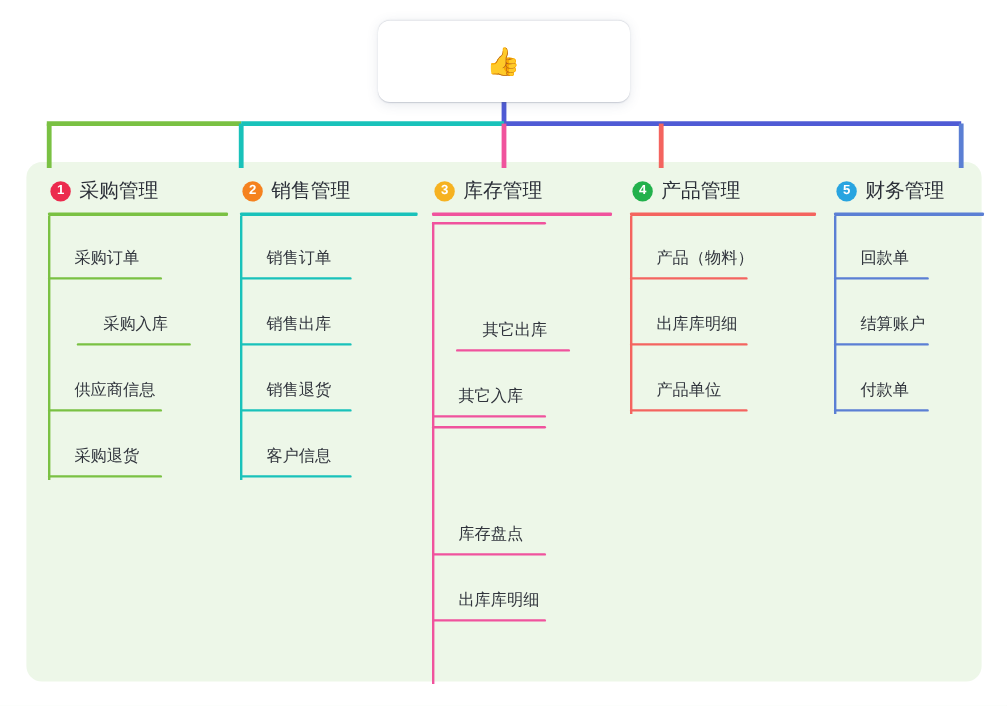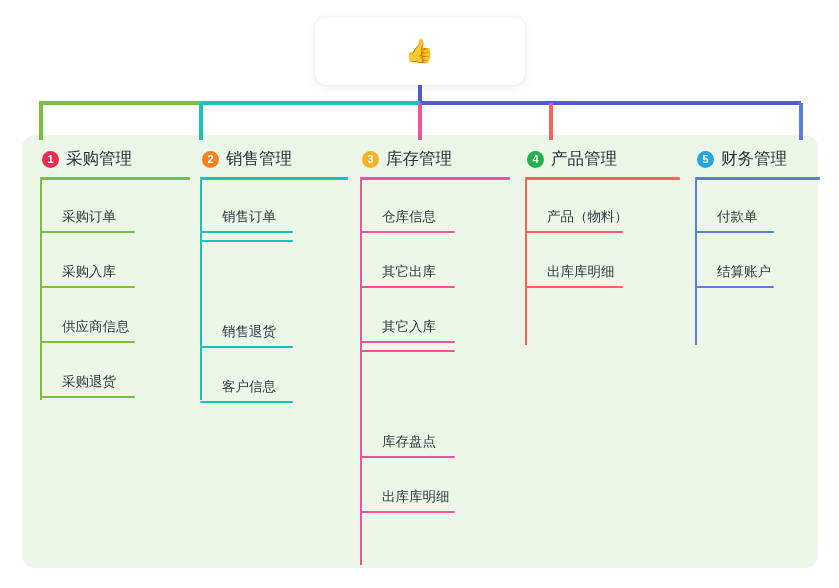--- a/index.html
+++ b/index.html
@@ -112,20 +112,21 @@
   .spine {
     position: absolute;
     left: 0;
     top: 0;
     width: 2px;
     bottom: 0;
   }
   .child {
     position: relative;
     box-sizing: border-box;
+    font-family: Liberation Mono, monospace;
   }
   .child-label {
     font-size: 13.5px;
     color: #31353d;
     white-space: nowrap;
     padding-left: 22px;
     padding-top: 28px;
     line-height: 18px;
   }
   .child-rule {
@@ -165,21 +166,21 @@
           <span class="badge" style="background: rgb(236, 43, 78);">1</span>
           <span class="col-title">采购管理</span>
         </div>
         <div class="head-rule" style="background: rgb(122, 193, 67); width: 150px;"></div>
         <div class="children">
           <div class="spine" style="background: rgb(122, 193, 67); height: 220px;"></div>
           <div class="child" style="height: 55px;">
             <div class="child-label">采购订单</div>
             <div class="child-rule" style="background: rgb(122, 193, 67); margin-left: 0px; width: 95px;"></div>
           </div>
-          <div class="child" style="height: 55px;">
+          <div class="child" style="height: 55px; margin-left: 24px;">
             <div class="child-label">采购入库</div>
             <div class="child-rule" style="background: rgb(122, 193, 67); margin-left: 0px; width: 95px;"></div>
           </div>
           <div class="child" style="height: 55px;">
             <div class="child-label">供应商信息</div>
             <div class="child-rule" style="background: rgb(122, 193, 67); margin-left: 0px; width: 95px;"></div>
           </div>
           <div class="child" style="height: 55px;">
             <div class="child-label">采购退货</div>
             <div class="child-rule" style="background: rgb(122, 193, 67); margin-left: 0px; width: 95px;"></div>
@@ -192,20 +193,21 @@
           <span class="col-title">销售管理</span>
         </div>
         <div class="head-rule" style="background: rgb(25, 194, 186); width: 148px;"></div>
         <div class="children">
           <div class="spine" style="background: rgb(25, 194, 186); height: 220px;"></div>
           <div class="child" style="height: 55px;">
             <div class="child-label">销售订单</div>
             <div class="child-rule" style="background: rgb(25, 194, 186); margin-left: 0px; width: 93px;"></div>
           </div>
           <div class="child" style="height: 55px;">
+            <div class="child-label">销售出库</div>
             <div class="child-rule" style="background: rgb(25, 194, 186); margin-left: 0px; width: 93px;"></div>
           </div>
           <div class="child" style="height: 55px;">
             <div class="child-label">销售退货</div>
             <div class="child-rule" style="background: rgb(25, 194, 186); margin-left: 0px; width: 93px;"></div>
           </div>
           <div class="child" style="height: 55px;">
             <div class="child-label">客户信息</div>
             <div class="child-rule" style="background: rgb(25, 194, 186); margin-left: 0px; width: 93px;"></div>
           </div>
@@ -213,24 +215,23 @@
       </div>
       <div class="column" style="left: 360px; width: 150px;">
         <div class="col-head">
           <span class="badge" style="background: rgb(246, 178, 33);">3</span>
           <span class="col-title">库存管理</span>
         </div>
         <div class="head-rule" style="background: rgb(240, 83, 157); width: 150px;"></div>
         <div class="children">
           <div class="spine" style="background: rgb(240, 83, 157); height: 385px;"></div>
           <div class="child" style="height: 55px;">
-            <div class="child-label">仓库信息</div>
-            <div class="child-rule" style="background: rgb(240, 83, 157); margin-left: 0px; width: 95px;"></div>
-          </div>
-          <div class="child" style="height: 55px;">
+            <div class="child-rule" style="background: rgb(240, 83, 157); margin-left: 0px; width: 95px;"></div>
+          </div>
+          <div class="child" style="height: 55px; padding-left: 20px;">
             <div class="child-label">其它出库</div>
             <div class="child-rule" style="background: rgb(240, 83, 157); margin-left: 0px; width: 95px;"></div>
           </div>
           <div class="child" style="height: 55px;">
             <div class="child-label">其它入库</div>
             <div class="child-rule" style="background: rgb(240, 83, 157); margin-left: 0px; width: 95px;"></div>
           </div>
           <div class="child" style="height: 55px;">
             <div class="child-rule" style="background: rgb(240, 83, 157); margin-left: 0px; width: 95px;"></div>
           </div>
@@ -253,35 +254,43 @@
         <div class="children">
           <div class="spine" style="background: rgb(244, 100, 95); height: 165px;"></div>
           <div class="child" style="height: 55px;">
             <div class="child-label">产品（物料）</div>
             <div class="child-rule" style="background: rgb(244, 100, 95); margin-left: 0px; width: 98px;"></div>
           </div>
           <div class="child" style="height: 55px;">
             <div class="child-label">出库库明细</div>
             <div class="child-rule" style="background: rgb(244, 100, 95); margin-left: 0px; width: 98px;"></div>
           </div>
+          <div class="child" style="height: 55px;">
+            <div class="child-label">产品单位</div>
+            <div class="child-rule" style="background: rgb(244, 100, 95); margin-left: 0px; width: 98px;"></div>
+          </div>
         </div>
       </div>
       <div class="column" style="left: 695px; width: 125px;">
         <div class="col-head">
           <span class="badge" style="background: rgb(40, 164, 224);">5</span>
           <span class="col-title">财务管理</span>
         </div>
         <div class="head-rule" style="background: rgb(91, 127, 212); width: 125px;"></div>
         <div class="children">
           <div class="spine" style="background: rgb(91, 127, 212); height: 165px;"></div>
           <div class="child" style="height: 55px;">
+            <div class="child-label">回款单</div>
+            <div class="child-rule" style="background: rgb(91, 127, 212); margin-left: 0px; width: 79px;"></div>
+          </div>
+          <div class="child" style="height: 55px;">
+            <div class="child-label">结算账户</div>
+            <div class="child-rule" style="background: rgb(91, 127, 212); margin-left: 0px; width: 79px;"></div>
+          </div>
+          <div class="child" style="height: 55px;">
             <div class="child-label">付款单</div>
             <div class="child-rule" style="background: rgb(91, 127, 212); margin-left: 0px; width: 79px;"></div>
           </div>
-          <div class="child" style="height: 55px;">
-            <div class="child-label">结算账户</div>
-            <div class="child-rule" style="background: rgb(91, 127, 212); margin-left: 0px; width: 79px;"></div>
-          </div>
         </div>
       </div>
     </div>
 
 </div>
 
 </body></html>

